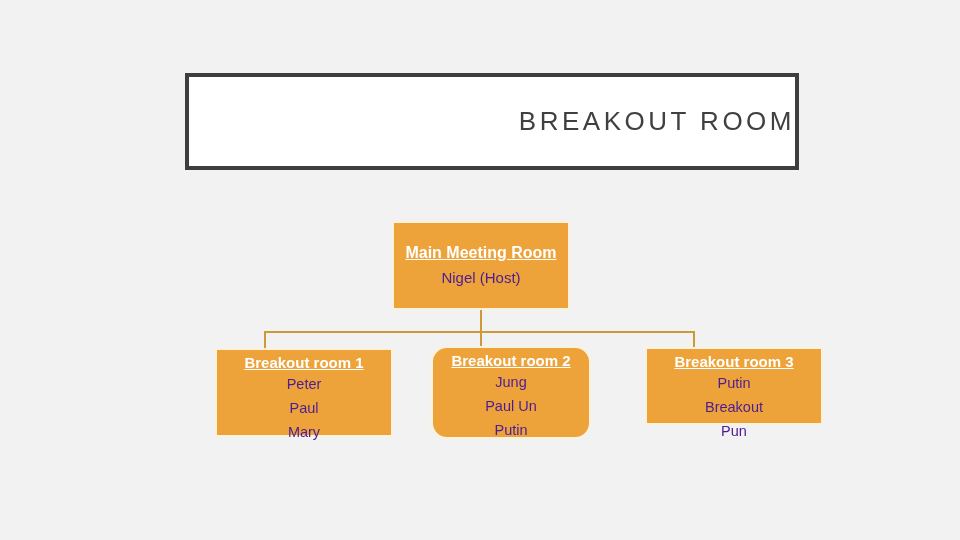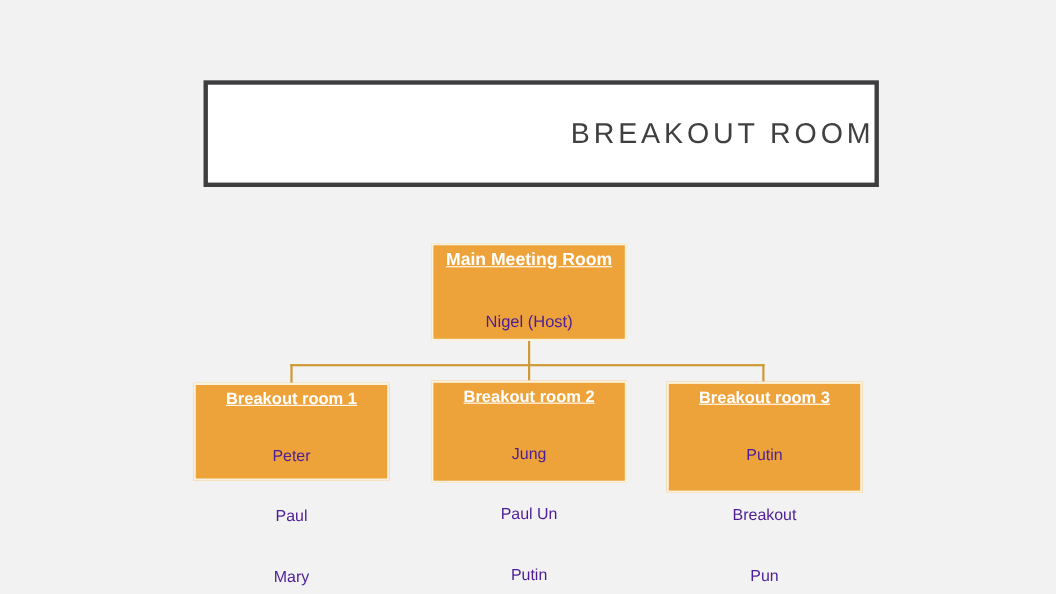--- a/index.html
+++ b/index.html
@@ -30,21 +30,20 @@
     white-space: nowrap;
   }
 
   
   .node {
     position: absolute;
     background: #EDA33A;
     border: 2px solid #FBF2DD;
     display: flex; flex-direction: column; align-items: center;
     text-align: center;
-    gap: 31px;
   }
   .node-title {
     color: #FFFFFF;
     font-weight: bold;
     text-decoration: underline;
     font-size: 15px;
     line-height: 18px;
     white-space: nowrap;
   }
   .node-member {
@@ -54,24 +53,24 @@
     white-space: nowrap;
   }
 
   .root-node {
     left: 392px; top: 221px; width: 178px; height: 89px;
     justify-content: center;
   }
   .root-node .node-title { font-size: 16px; line-height: 20px; margin-bottom: 4px; }
   .root-node .node-member { font-size: 15px; line-height: 22px; }
 
-  .child-node { padding-top: 4px; }
+  .child-node { padding-top: 4px; margin-left: 39px; }
   .room1 { left: 176px; top: 348px; width: 178px; height: 89px; }
-  .room2 { left: 392px; top: 346px; width: 178px; height: 93px; }
-  .room3 { left: 606px; top: 347px; width: 178px; height: 101px; }
+  .room2 { left: 392px; top: 346px; width: 160px; height: 93px; border-radius: 16px; }
+  .room3 { left: 606px; top: 347px; width: 178px; height: 78px; }
 
   
   .conn { position: absolute; background: #CE9937; }
   .conn-stem  { left: 480px; top: 310px; width: 2px; height: 21px; }
   .conn-hbar  { left: 264px; top: 331px; width: 431px; height: 2px; }
   .conn-drop1 { left: 264px; top: 331px; width: 2px; height: 17px; }
   .conn-drop2 { left: 480px; top: 331px; width: 2px; height: 15px; }
   .conn-drop3 { left: 693px; top: 331px; width: 2px; height: 16px; }
 </style>
 </head>

